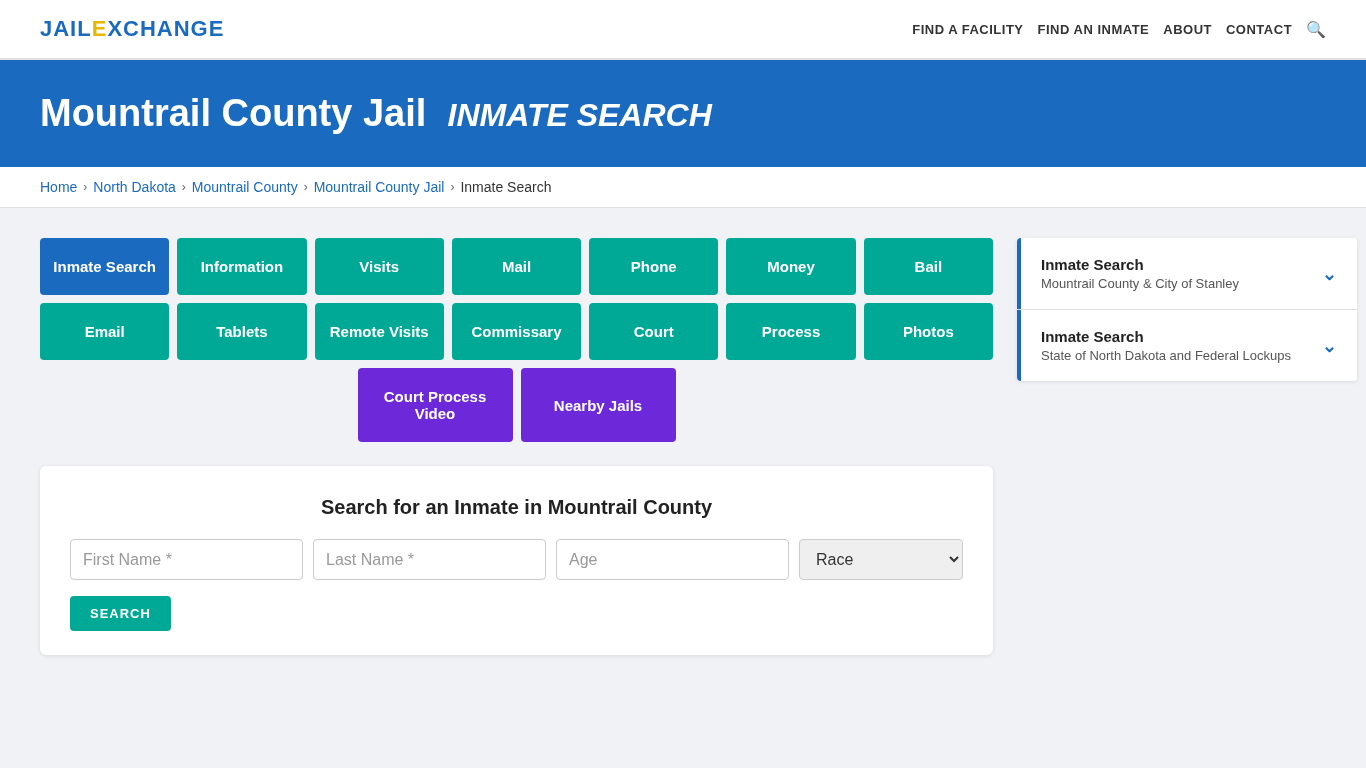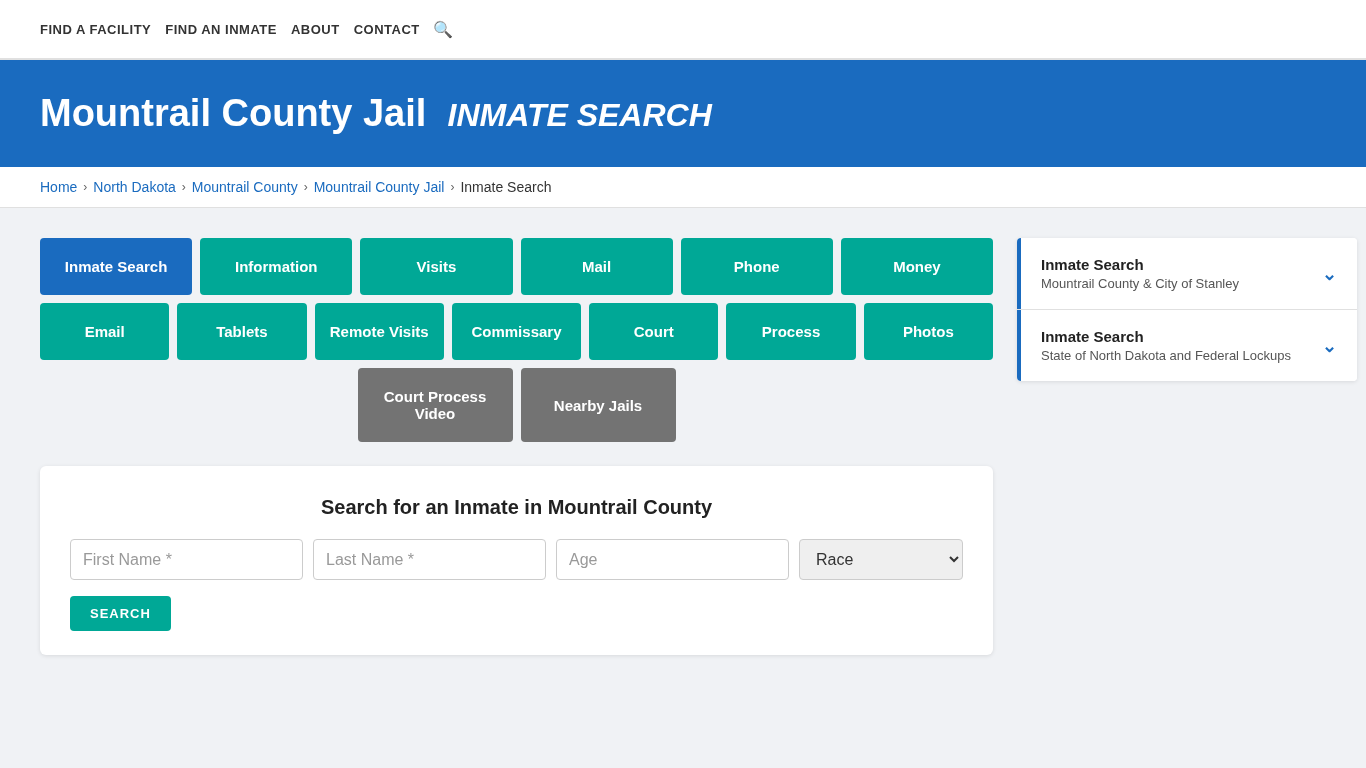--- a/index.html
+++ b/index.html
@@ -141,21 +141,21 @@
       justify-content: center;
     }
     .nav-btn-center {
       width: 155px;
       padding: 20px 10px;
       border: none;
       border-radius: 4px;
       font-size: 15px;
       font-weight: 600;
       color: #fff;
-      background: #737373;
+      background: #6d28d9;
       cursor: pointer;
       text-align: center;
     }
 
     
     .search-panel {
       background: #fff;
       border-radius: 6px;
       padding: 30px 30px 24px;
       box-shadow: 0 1px 4px rgba(0,0,0,0.1);
@@ -231,20 +231,23 @@
     .sidebar-divider {
       height: 1px;
       background: #e0e0e0;
       margin: 0;
     }
   </style>
 </head>
 <body>
 
 <header class="header">
+  <div class="logo">
+    <span>JAIL</span><span class="x-letter">E</span><span>XCHANGE</span>
+  </div>
   <nav class="nav">
     <span class="nav-item">FIND A FACILITY</span>
     <span class="nav-item">FIND AN INMATE</span>
     <span class="nav-item">ABOUT</span>
     <span class="nav-item">CONTACT</span>
     <span class="search-icon-nav">🔍</span>
   </nav>
 </header>
 
 <div class="hero">
@@ -271,20 +274,21 @@
 
     <div class="nav-buttons">
 
       <div class="nav-buttons-row">
         <button class="nav-btn active">Inmate Search</button>
         <button class="nav-btn">Information</button>
         <button class="nav-btn">Visits</button>
         <button class="nav-btn">Mail</button>
         <button class="nav-btn">Phone</button>
         <button class="nav-btn">Money</button>
+        <button class="nav-btn">Bail</button>
       </div>
 
       <div class="nav-buttons-row">
         <button class="nav-btn">Email</button>
         <button class="nav-btn">Tablets</button>
         <button class="nav-btn">Remote Visits</button>
         <button class="nav-btn">Commissary</button>
         <button class="nav-btn">Court</button>
         <button class="nav-btn">Process</button>
         <button class="nav-btn">Photos</button>

